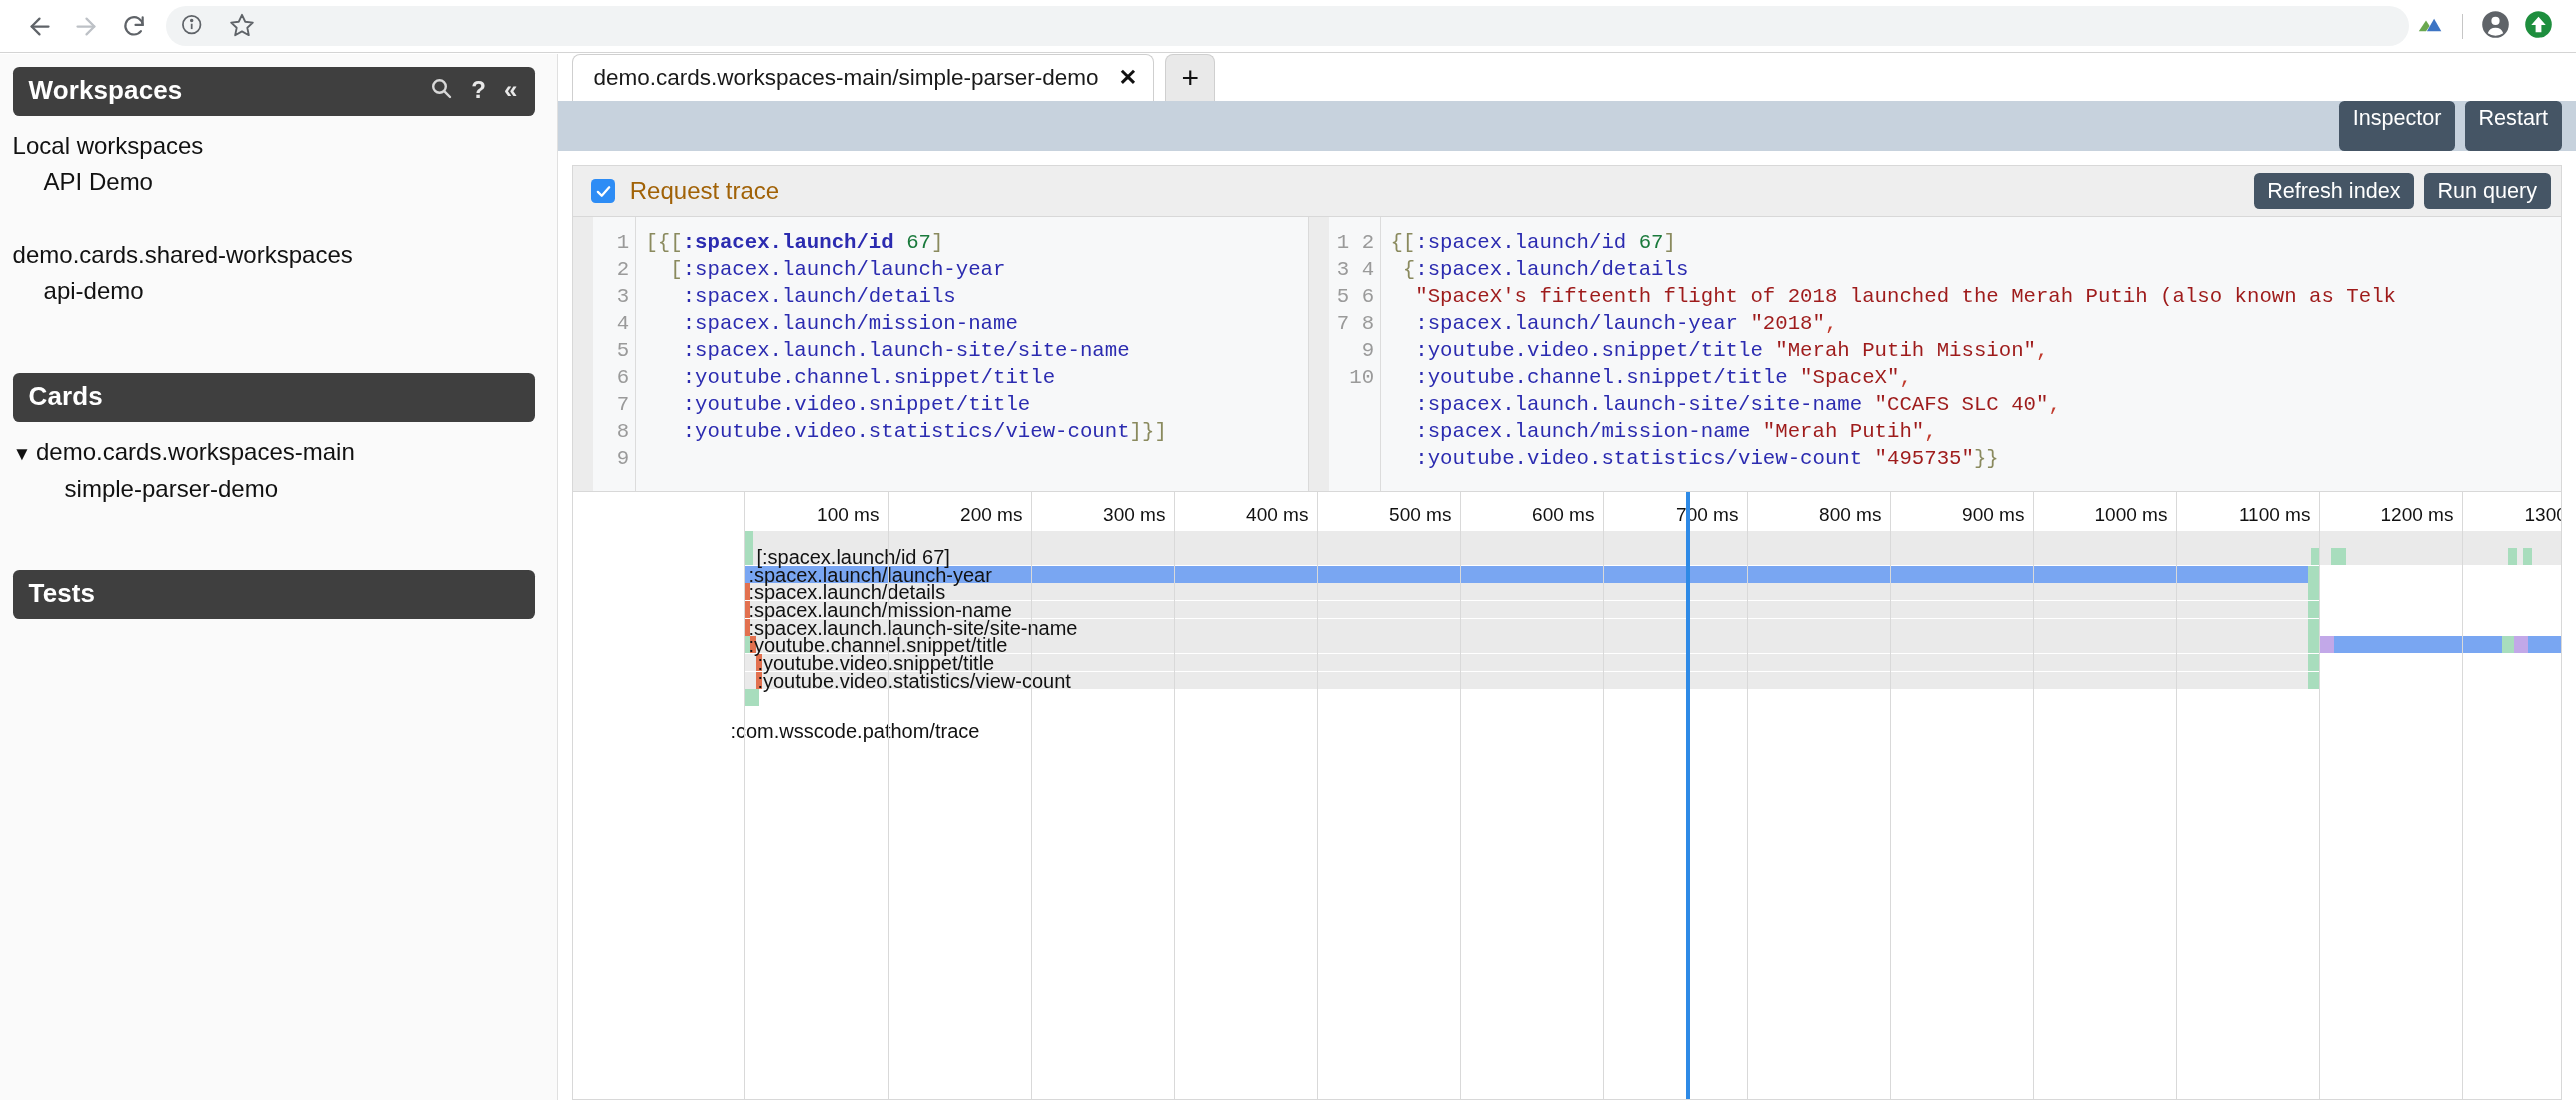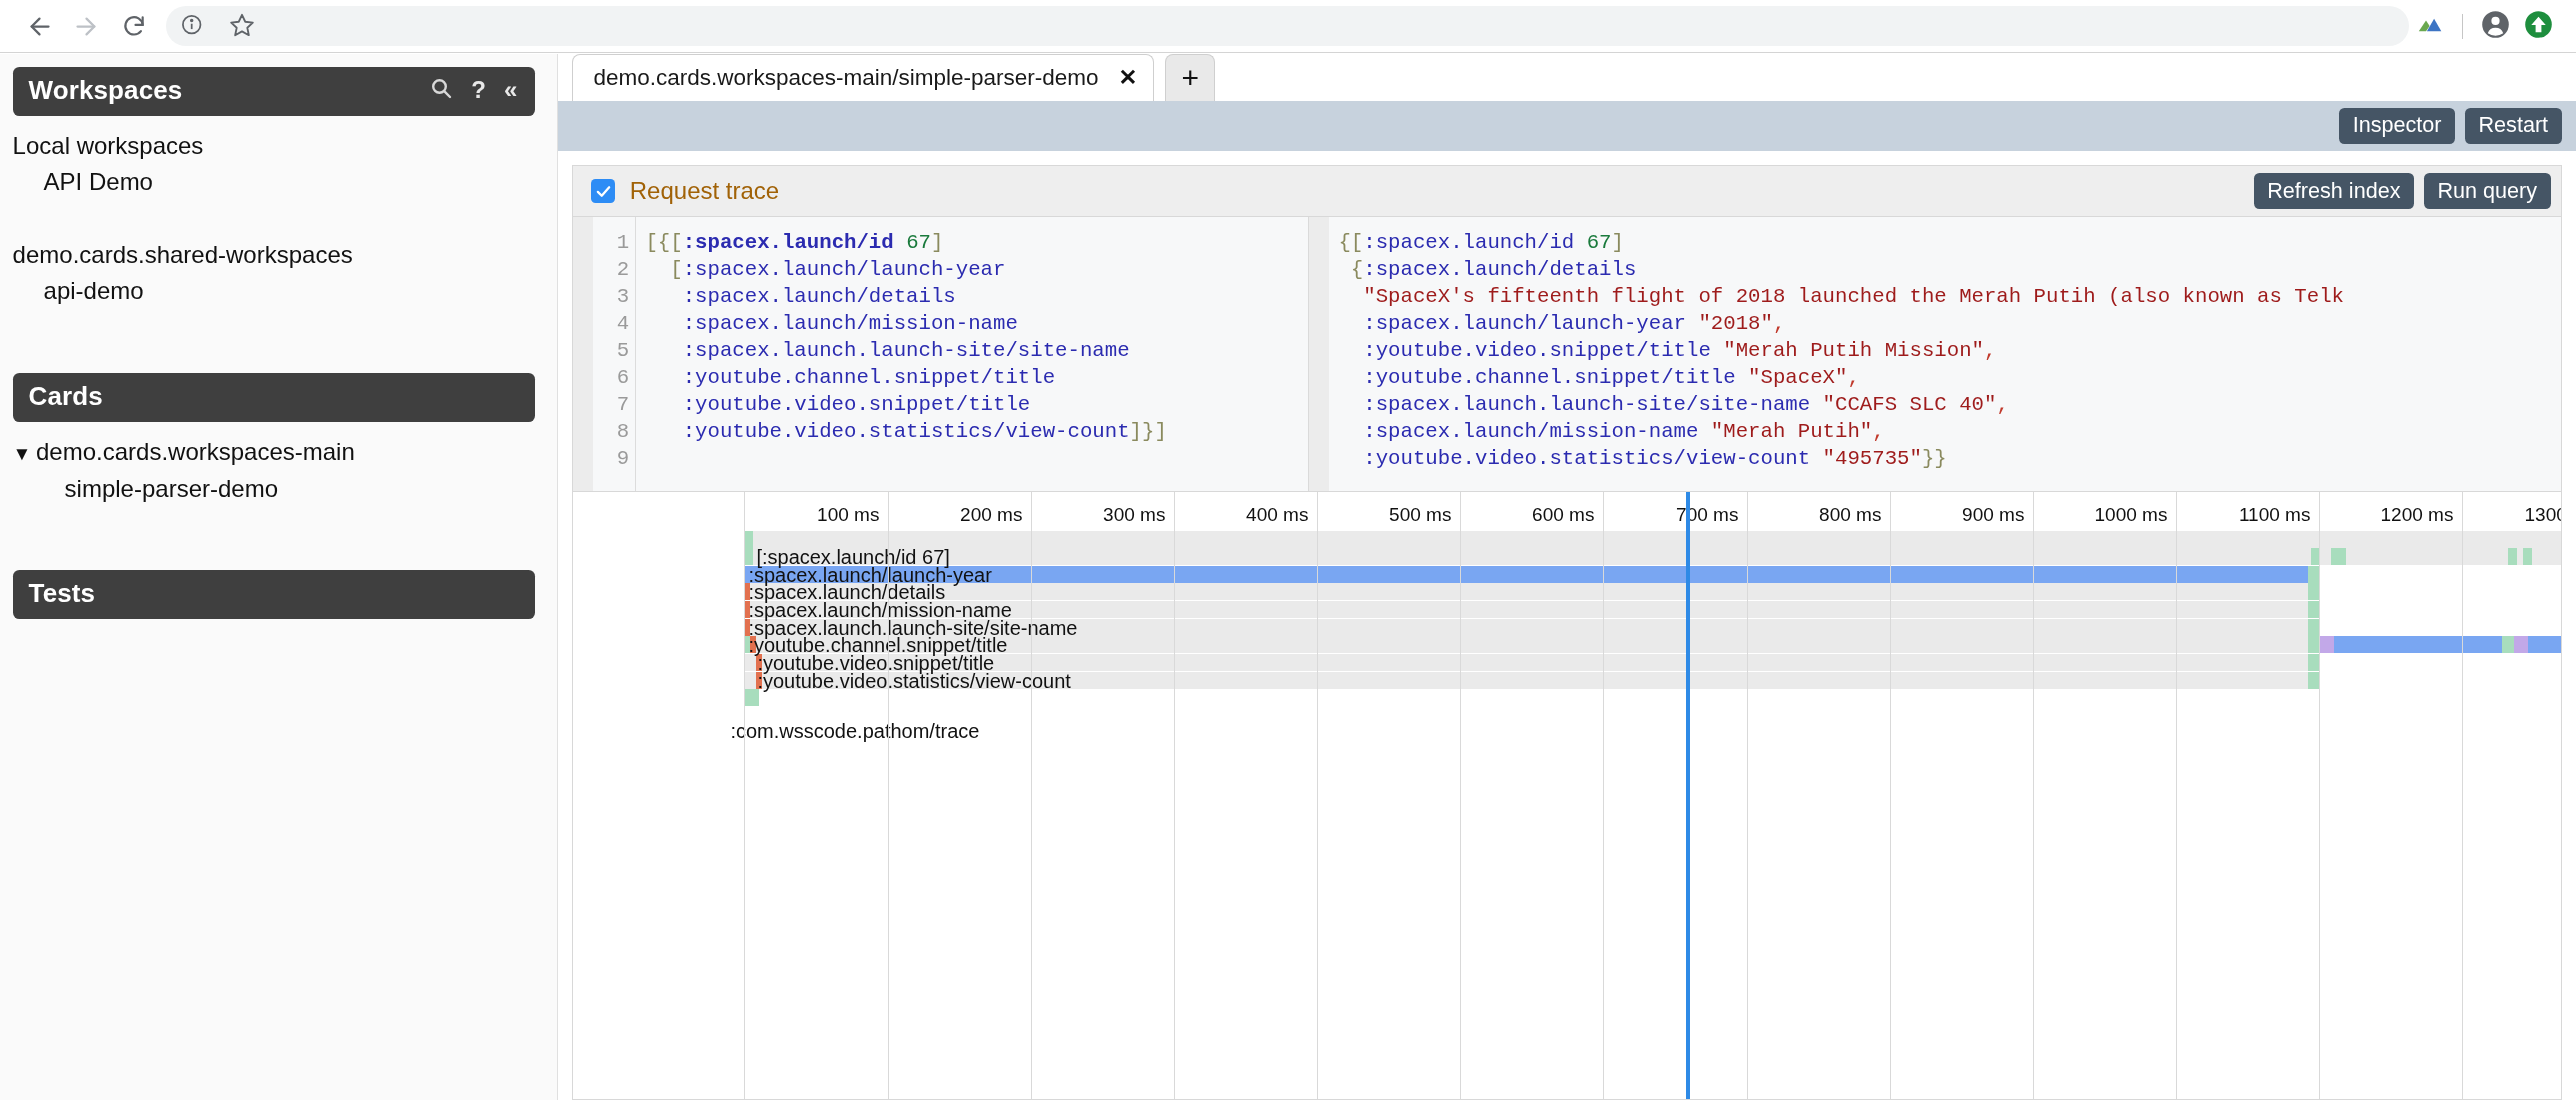--- a/index.html
+++ b/index.html
@@ -141,21 +141,20 @@
     border-radius: 8px 8px 0 0;
     display: flex; align-items: center; justify-content: center;
     font-size: 30px; color: #111; line-height: 1;
   }
 
   
   #toolbar {
     flex: 0 0 50px;
     background: #c7d2dd;
     display: flex;
-    align-items: center;
     justify-content: flex-end;
     padding-right: 14.4px;
     gap: 10px;
   }
   .btn {
     background: #455565;
     color: #ffffff;
     font-size: 21.6px;
     border-radius: 5.4px;
     padding: 6.3px 13.5px 8px 13.5px;
@@ -479,20 +478,30 @@
    <span class="kw2">:spacex.launch/details</span>
    <span class="kw2">:spacex.launch/mission-name</span>
    <span class="kw2">:spacex.launch.launch-site/site-name</span>
    <span class="kw2">:youtube.channel.snippet/title</span>
    <span class="kw2">:youtube.video.snippet/title</span>
    <span class="kw2">:youtube.video.statistics/view-count</span><span class="brk">]</span><span class="brk">}</span><span class="brk">]</span>
 </div>
           </div>
           <div class="editor right">
             <div class="gutter-pad"></div>
+            <div class="gutter wide" id="gutter-right">1
+2
+3
+4
+5
+6
+7
+8
+9
+10</div>
             <div class="code" id="code-right"><span class="brk">{</span><span class="brk">[</span><span class="kw2">:spacex.launch/id</span> <span class="num">67</span><span class="brk">]</span>
  <span class="brk">{</span><span class="kw2">:spacex.launch/details</span>
   <span class="str">"SpaceX's fifteenth flight of 2018 launched the Merah Putih (also known as Telk</span>
   <span class="kw2">:spacex.launch/launch-year</span> <span class="str">"2018"</span><span class="pun">,</span>
   <span class="kw2">:youtube.video.snippet/title</span> <span class="str">"Merah Putih Mission"</span><span class="pun">,</span>
   <span class="kw2">:youtube.channel.snippet/title</span> <span class="str">"SpaceX"</span><span class="pun">,</span>
   <span class="kw2">:spacex.launch.launch-site/site-name</span> <span class="str">"CCAFS SLC 40"</span><span class="pun">,</span>
   <span class="kw2">:spacex.launch/mission-name</span> <span class="str">"Merah Putih"</span><span class="pun">,</span>
   <span class="kw2">:youtube.video.statistics/view-count</span> <span class="str">"495735"</span><span class="brk">}</span><span class="brk">}</span>
 </div>

